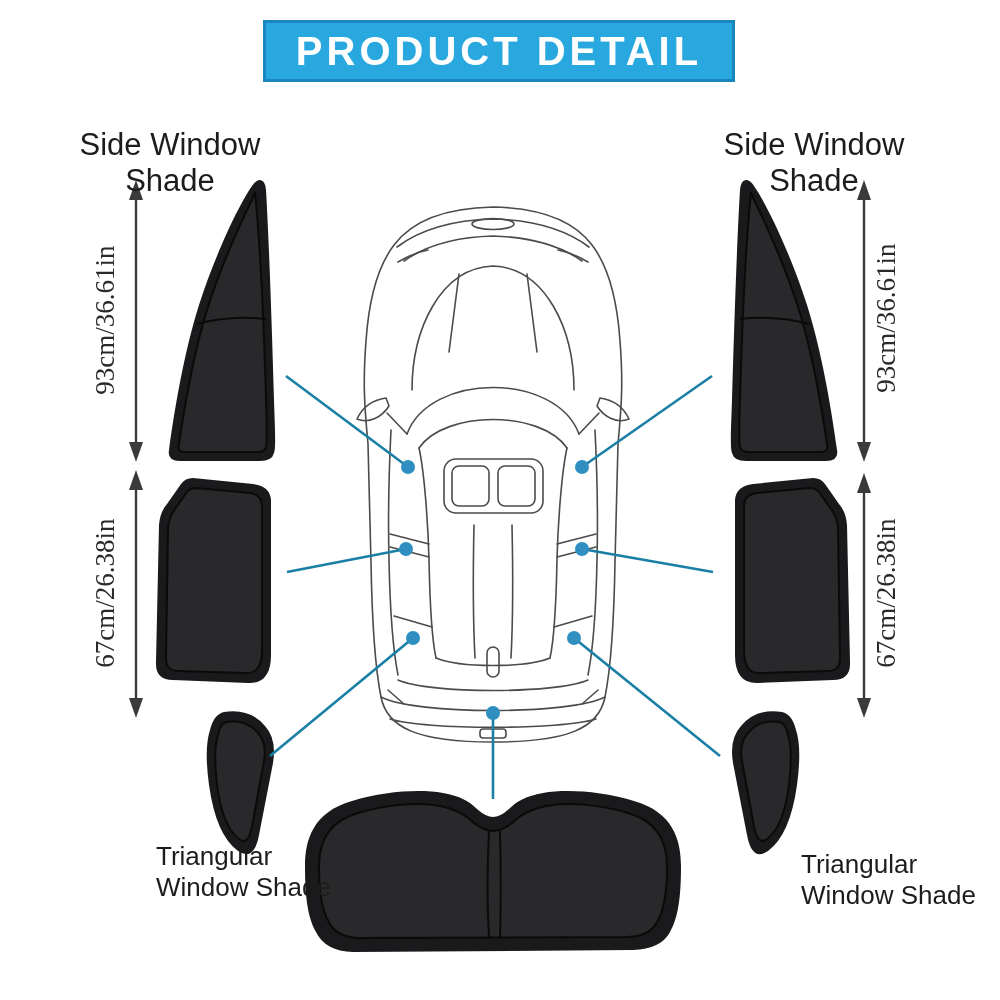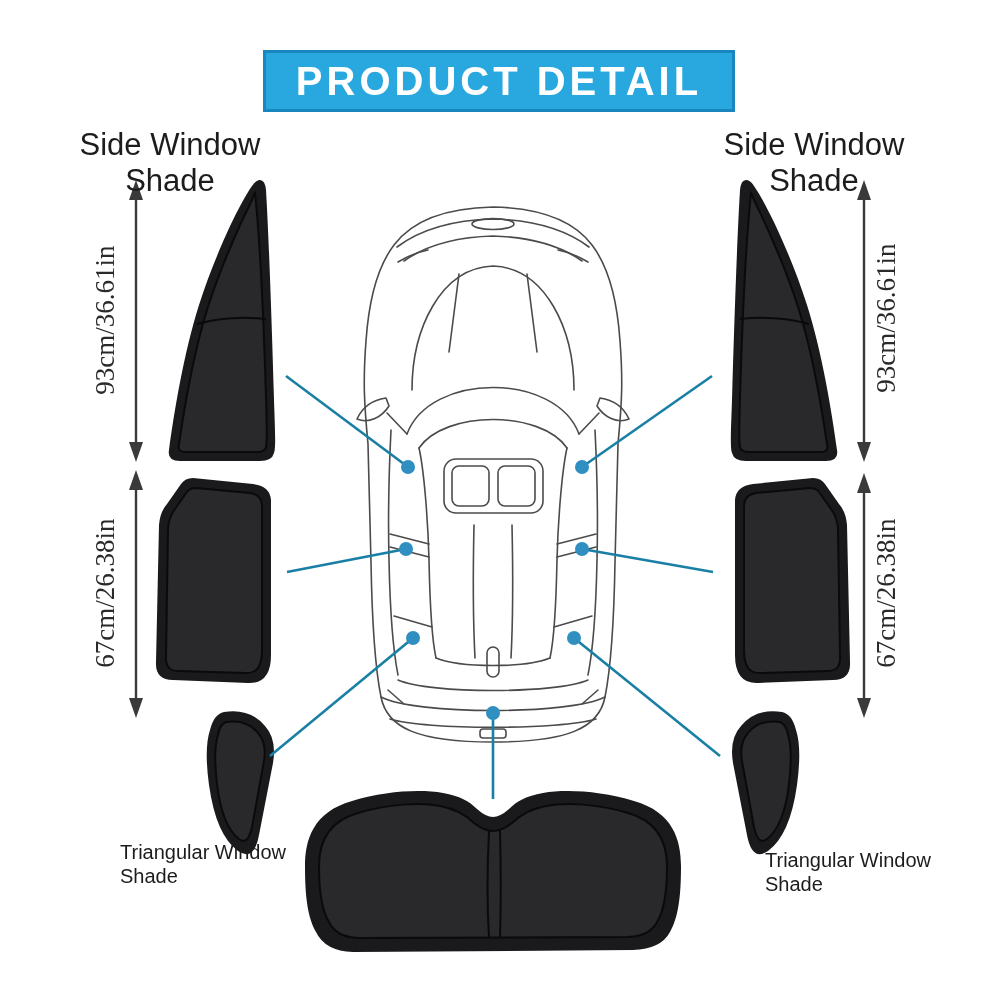--- a/index.html
+++ b/index.html
@@ -23,36 +23,36 @@
     background:var(--color-page-bg);
     font-family:"Liberation Sans",sans-serif;
   }
   .layer-svg{position:absolute;left:0;top:0;z-index:0;}
   .overlay{position:absolute;z-index:1;}
   .banner{
     left:263px;top:20px;width:472px;height:62px;
     background:var(--color-banner-bg);
     border:3px solid var(--color-banner-border);
     box-sizing:border-box;
-    display:flex;align-items:center;justify-content:center;margin-top:30px;
+    display:flex;align-items:center;justify-content:center;
   }
   .banner-title{
     color:var(--color-banner-text);
     font-size:40px;font-weight:700;letter-spacing:4px;
     white-space:nowrap;
   }
   .side-label{
     width:260px;text-align:center;
     font-size:31px;color:var(--color-label-text);
   }
   .side-label-left{left:40px;top:127px;}
   .side-label-right{left:684px;top:127px;}
   .tri-label{
     width:178px;text-align:left;
-    font-size:20px;line-height:1.18;color:var(--color-label-text);
+    font-size:26px;line-height:1.18;color:var(--color-label-text);margin-left:36px;
   }
   .tri-label-left{left:120px;top:841px;}
   .tri-label-right{left:765px;top:849px;}
   .meas{
     width:300px;height:34px;text-align:center;
     font-family:"Liberation Serif",serif;
     font-size:27px;color:var(--color-measurement-text);
     transform:rotate(-90deg);
     white-space:nowrap;
   }

